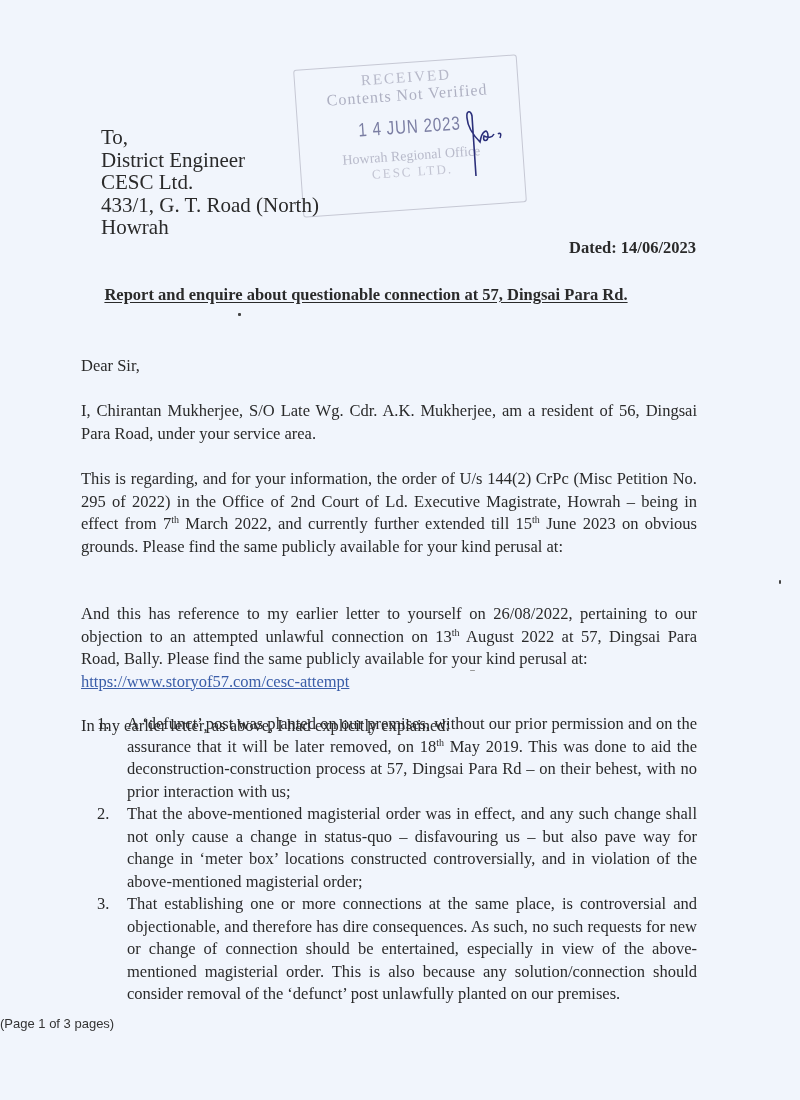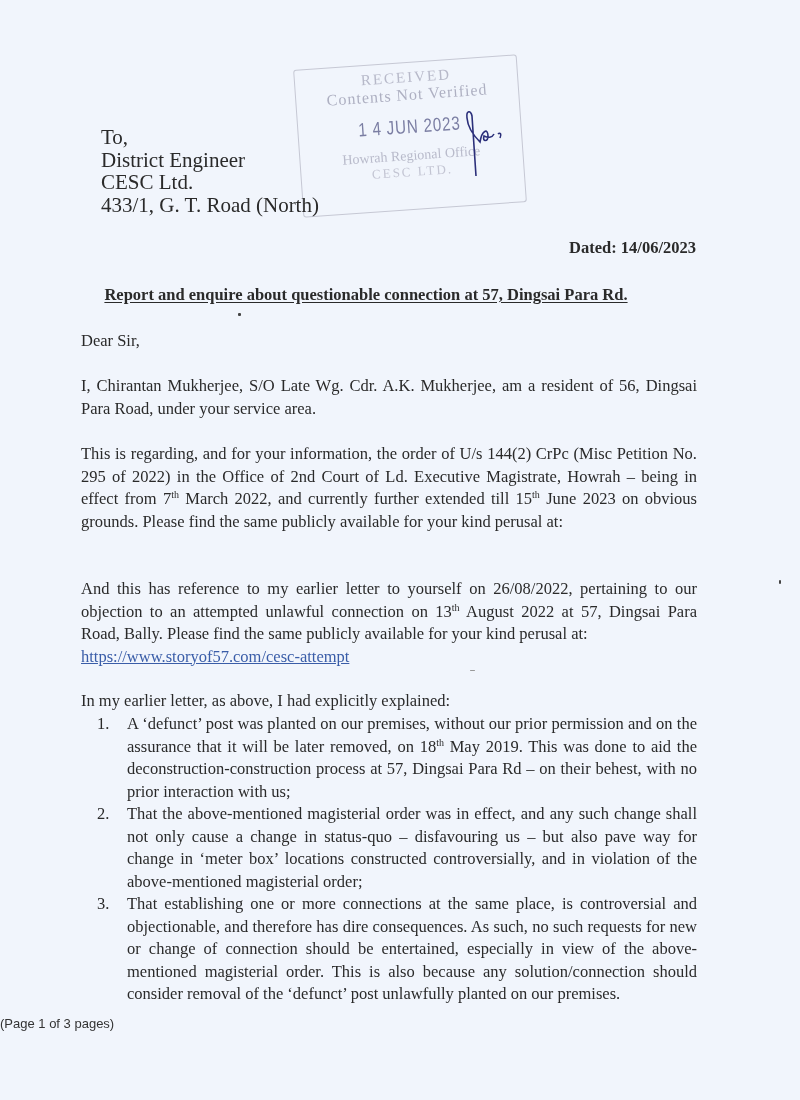--- a/index.html
+++ b/index.html
@@ -25,21 +25,21 @@
   .stamp .l5 { font-size: 13px; color: #c3c5d3; letter-spacing: 2px; }
   .signature { position: absolute; left: 462px; top: 108px; width: 50px; height: 70px; }
 
   .addr { position: absolute; left: 81px; top: 126px; font-size: 21px; line-height: 22.5px; margin-left: 20px; }
   .dated { position: absolute; right: 104px; top: 238px; font-size: 16.5px; font-weight: bold; }
   .subject {
     position: absolute; left: 0; width: 712px; top: 285px; text-align: center;
     font-weight: bold; font-size: 16.5px; text-decoration: underline; text-underline-offset: 2px;
   }
   .subject span { position: relative; left: 10px; }
-  .body-text { position: absolute; left: 81px; width: 616px; font-size: 16.5px; line-height: 22.5px; text-align: justify; }
+  .body-text { position: absolute; left: 81px; width: 616px; font-size: 16.5px; line-height: 22.5px; text-align: justify; margin-top: 25px; }
   .salutation { top: 330px; }
   .p1 { top: 375px; }
   .p2 { top: 443px; }
   .p3 { top: 578px; }
   .p4 { top: 690px; }
   .link { color: #3a5da8; text-decoration: underline; display: block; }
   sup { font-size: 10px; line-height: 0; }
   ol.points {
     position: absolute; left: 81px; top: 713px; width: 616px; margin: 0; padding: 0;
     list-style: none; font-size: 16.5px; line-height: 22.5px;
@@ -66,20 +66,21 @@
   </div>
   <svg class="signature" viewBox="0 0 50 70">
     <path d="M14 68 L10 8 C9 2 4 2 5 10 C6 22 14 30 18 34 C20 22 26 20 26 28 C26 34 20 34 22 28 C26 30 30 30 32 26 M36 26 C38 24 40 26 38 30" fill="none" stroke="#2b2f7a" stroke-width="1.6"></path>
   </svg>
 
   <div class="addr">
     <div>To,</div>
     <div>District Engineer</div>
     <div>CESC Ltd.</div>
     <div>433/1, G. T. Road (North)</div>
+    <div>Howrah</div>
   </div>
 
   <div class="dated">Dated: 14/06/2023</div>
 
   <div class="subject"><span>Report and enquire about questionable connection at 57, Dingsai Para Rd.</span></div>
 
   <div class="body-text salutation">Dear Sir,</div>
 
   <div class="body-text p1">I, Chirantan Mukherjee, S/O Late Wg. Cdr. A.K. Mukherjee, am a resident of 56, Dingsai Para Road, under your service area.</div>
 

